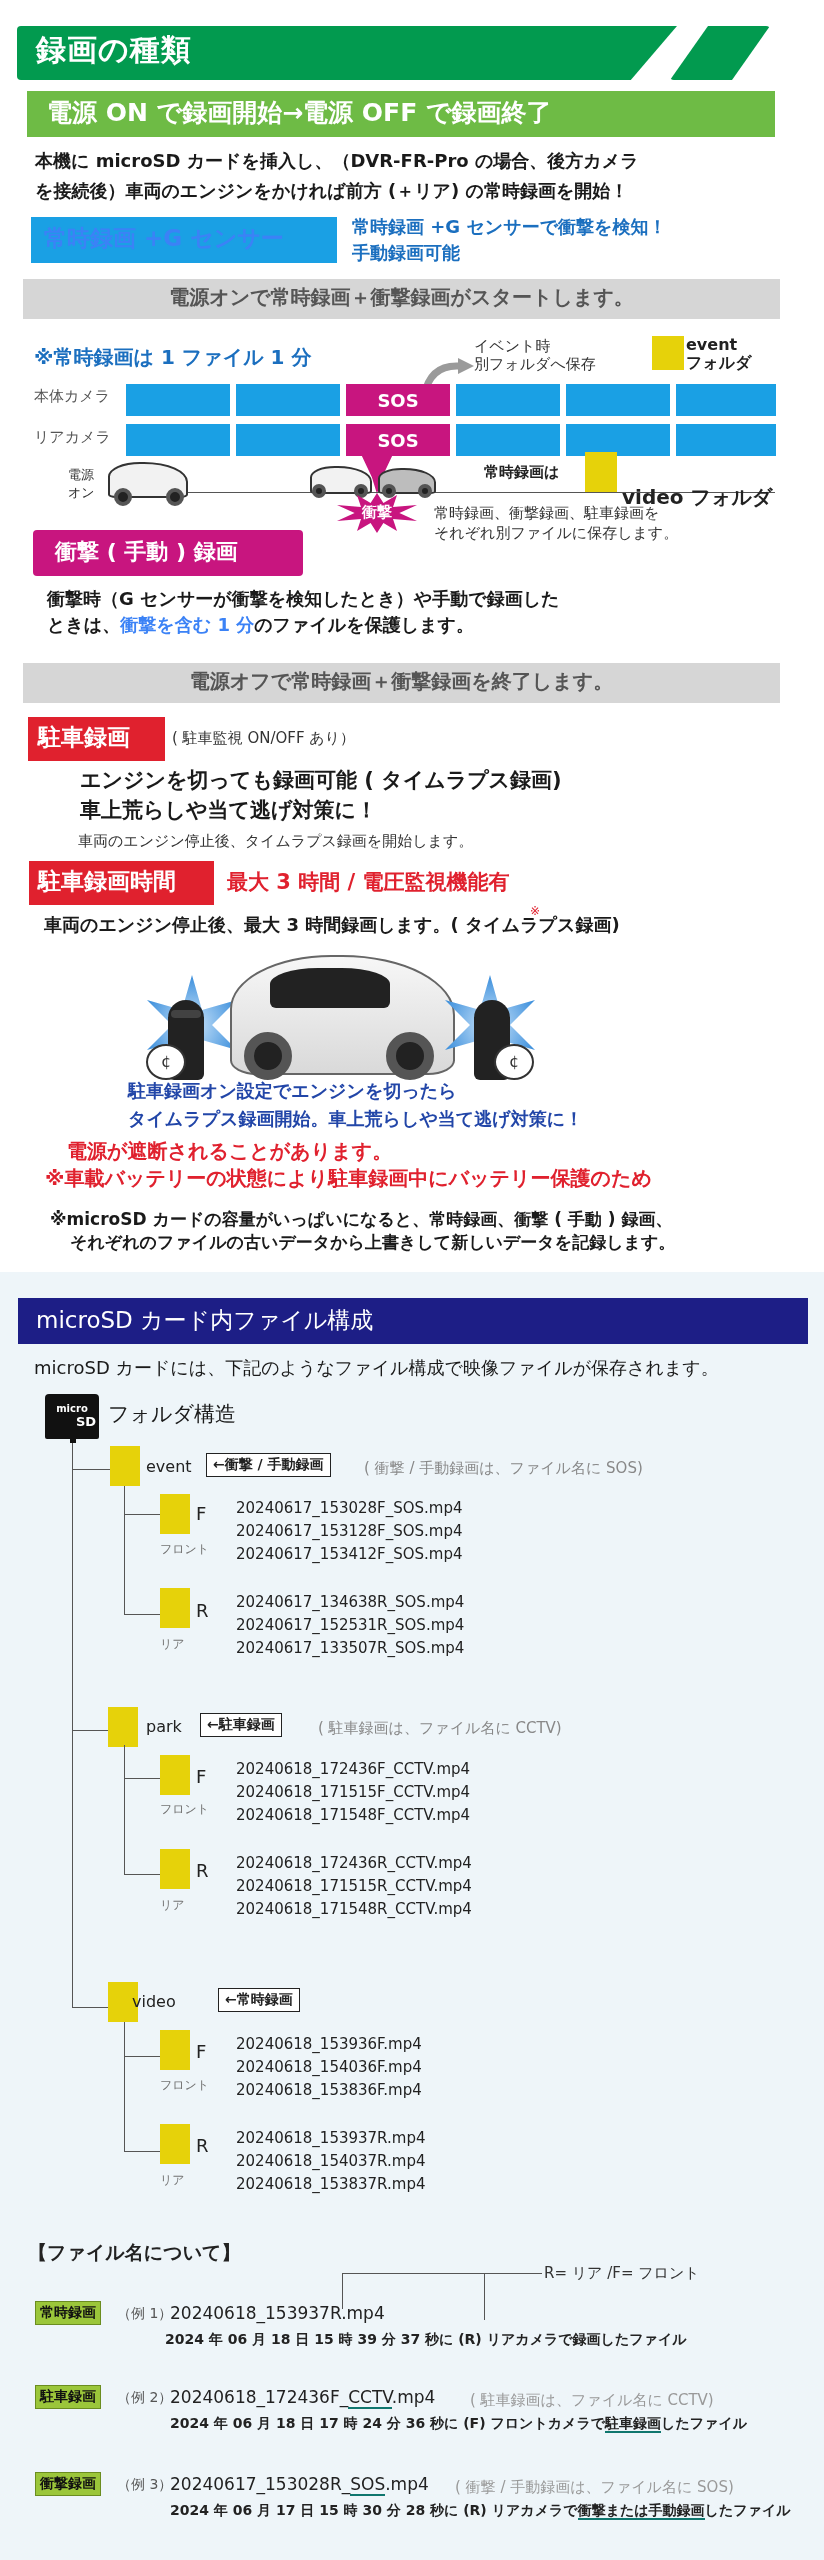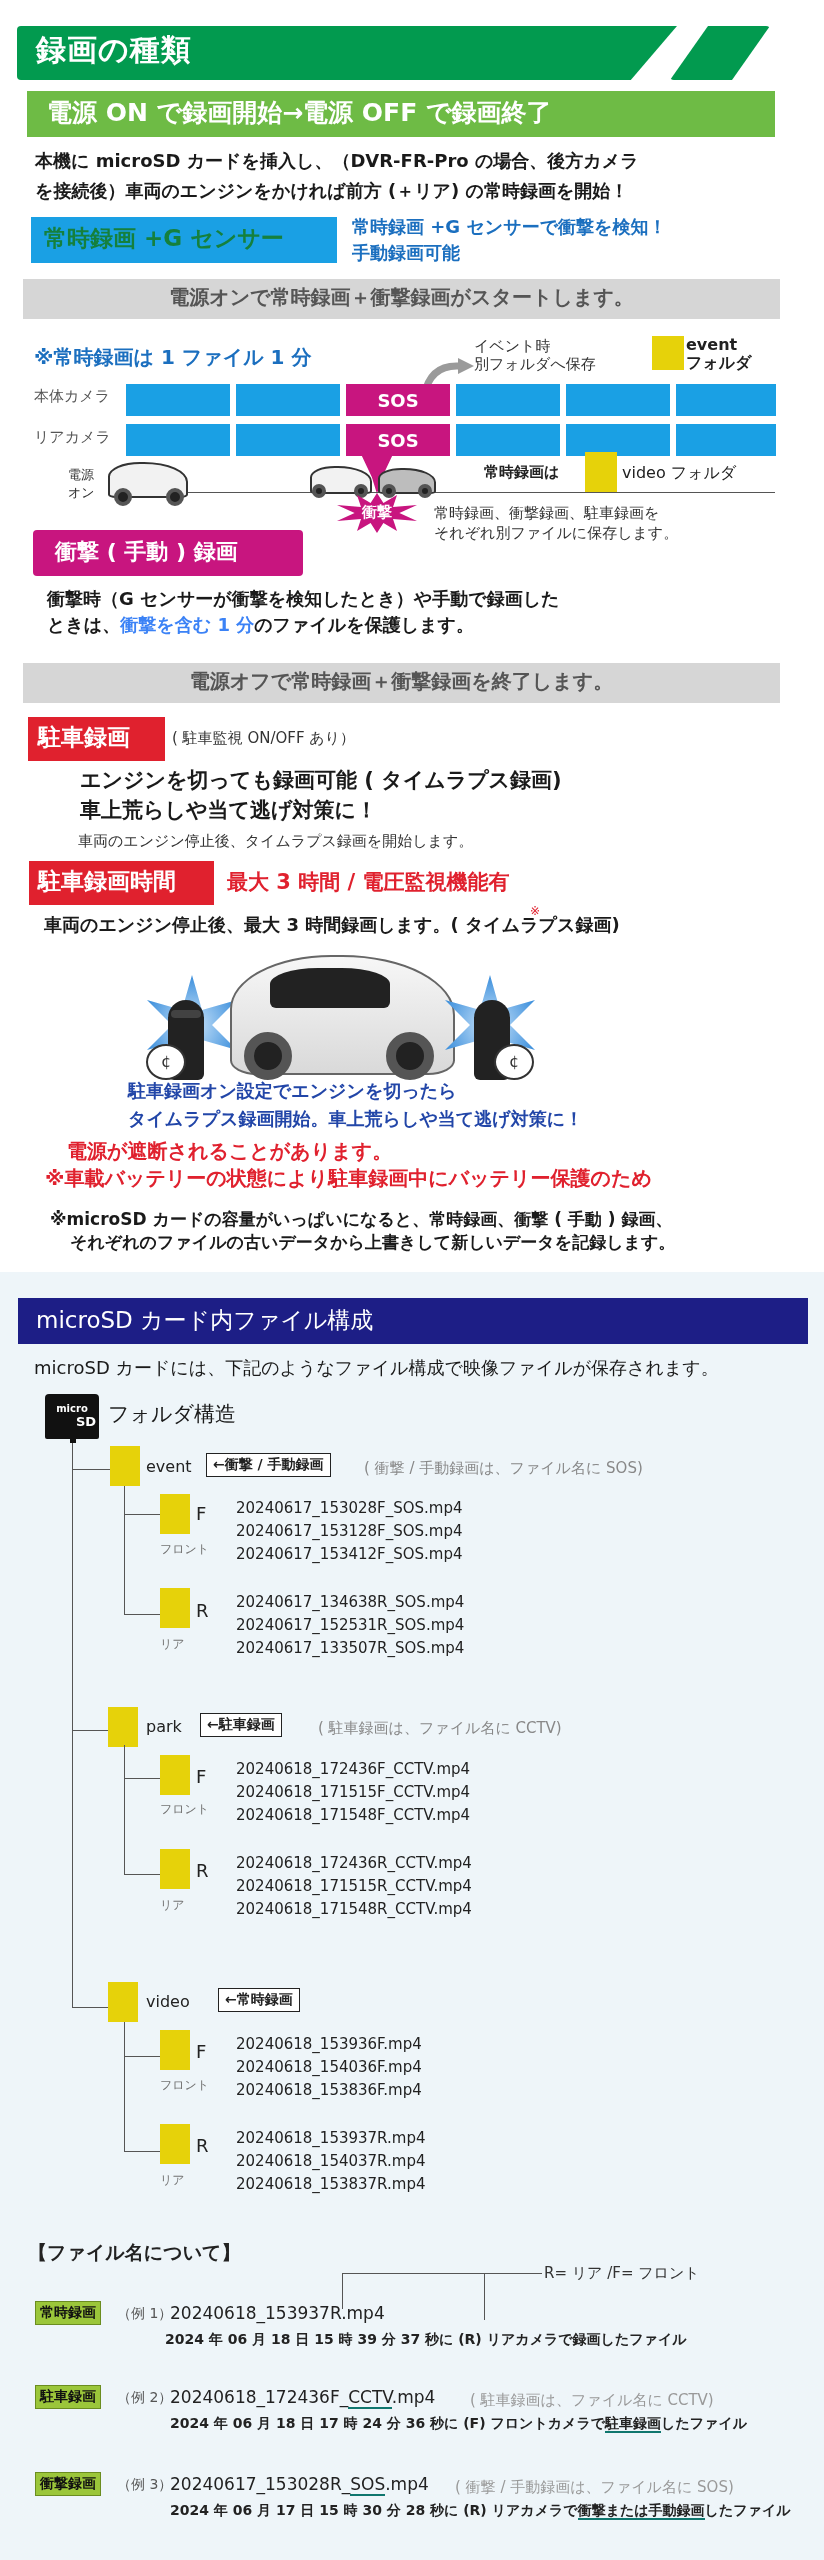--- a/index.html
+++ b/index.html
@@ -11,41 +11,41 @@
   .title-bar { left: 17px; top: 26px; width: 660px; height: 54px; background: #029a4f; border-radius: 4px 0 0 4px; clip-path: polygon(0 0, 100% 0, 93% 100%, 0 100%); }
   .title-text { left: 36px; top: 30px; font-size: 30px; font-weight: bold; color: #ffffff; letter-spacing: 1px; }
   .title-slash { left: 670px; top: 26px; width: 100px; height: 54px; background: #029a4f; clip-path: polygon(38% 0, 100% 0, 62% 100%, 0 100%); border-radius: 4px; }
 
   .green-sub { left: 27px; top: 91px; width: 748px; height: 46px; background: #6ebb45; }
   .green-sub-text { left: 47px; top: 96px; font-size: 25px; color: #ffffff; font-weight: bold; }
 
   .intro { left: 35px; top: 146px; font-size: 18px; line-height: 30px; font-weight: bold; color: #1a1a1a; width: 760px; }
 
   .blue-tag { left: 31px; top: 217px; width: 306px; height: 46px; background: #1aa0e4; }
-  .blue-tag-text { left: 44px; top: 223px; font-size: 23px; font-weight: bold; color: #15803d; }
+  .blue-tag-text { left: 44px; top: 223px; font-size: 23px; font-weight: bold; color: #3b82f6; }
   .blue-tag-desc { left: 352px; top: 214px; font-size: 18px; line-height: 26px; font-weight: bold; color: #1b6fbf; }
 
   .gray-bar { left: 23px; top: 279px; width: 757px; height: 40px; background: #d6d6d6; }
   .gray-bar-text { left: 23px; top: 284px; width: 757px; text-align: center; font-size: 20px; font-weight: bold; color: #555; }
 
   
   .note-blue { left: 34px; top: 344px; font-size: 20px; font-weight: bold; color: #1b6fbf; }
   .event-note { left: 474px; top: 337px; font-size: 15px; line-height: 18px; color: #333; }
   .event-folder-icon { left: 652px; top: 336px; width: 32px; height: 34px; background: #e6d20a; }
   .event-folder-text { left: 686px; top: 336px; font-size: 16px; line-height: 18px; color: #222; font-weight: bold; }
 
   .row-label { font-size: 15px; color: #555; }
   .seg { height: 32px; background: #1aa0e4; }
   .seg.sos { background: #c8157f; color: #fff; font-weight: bold; font-size: 18px; text-align: center; line-height: 34px; }
 
   .arrow-curve { left: 420px; top: 356px; width: 60px; height: 40px; }
 
   .video-label { left: 484px; top: 463px; font-size: 15px; font-weight: bold; color: #222; }
   .video-folder-icon { left: 585px; top: 452px; width: 32px; height: 40px; background: #e6d20a; }
-  .video-folder-text { left: 622px; top: 463px; font-size: 16px; color: #222; font-weight: normal; }
+  .video-folder-text { left: 622px; top: 484px; font-size: 20px; color: #222; font-weight: bold; }
 
   .power-label { left: 68px; top: 466px; font-size: 13px; line-height: 18px; color: #333; }
   .ground-line { left: 110px; top: 492px; width: 665px; height: 1px; background: #555; }
 
   .car { background: #f2f2f2; border: 2px solid #333; border-radius: 40% 55% 10% 10%; }
   .wheel { width: 18px; height: 18px; border-radius: 50%; background: #222; border: 4px solid #555; }
 
   .impact-star { left: 337px; top: 493px; width: 80px; height: 40px; background: #c8157f; clip-path: polygon(50% 0, 58% 25%, 75% 5%, 70% 35%, 100% 30%, 78% 50%, 100% 70%, 70% 65%, 75% 95%, 58% 75%, 50% 100%, 42% 75%, 25% 95%, 30% 65%, 0 70%, 22% 50%, 0 30%, 30% 35%, 25% 5%, 42% 25%); }
   .impact-text { left: 337px; top: 503px; width: 80px; text-align: center; font-size: 15px; color: #fff; font-weight: bold; }
   .impact-down { left: 360px; top: 452px; width: 34px; height: 42px; background: #c8157f; clip-path: polygon(0 0, 100% 0, 65% 60%, 50% 100%, 35% 60%); }
@@ -323,21 +323,21 @@
 <div class="abs sub-letter" style="left:196px; top:1860px;">R</div>
 <div class="abs sub-caption" style="left:160px; top:1897px;">リア</div>
 <div class="abs file" style="left:236px; top:1852px;">
   <div>20240618_172436R_CCTV.mp4</div>
   <div>20240618_171515R_CCTV.mp4</div>
   <div>20240618_171548R_CCTV.mp4</div>
 </div>
 
 <div class="abs tree-line" style="left:72px; top:2007px; width:36px; height:1px;"></div>
 <div class="abs folder" style="left:108px; top:1982px;"></div>
-<div class="abs folder-name" style="left:146px; top:1992px;">video</div>
+<div class="abs folder-name" style="left:132px; top:1992px;">video</div>
 <div class="abs boxed" style="left:218px; top:1988px;">←常時録画</div>
 
 <div class="abs tree-line" style="left:124px; top:2022px; width:1px; height:130px;"></div>
 <div class="abs tree-line" style="left:124px; top:2056px; width:36px; height:1px;"></div>
 <div class="abs folder" style="left:160px; top:2030px;"></div>
 <div class="abs sub-letter" style="left:196px; top:2041px;">F</div>
 <div class="abs sub-caption" style="left:160px; top:2077px;">フロント</div>
 <div class="abs file" style="left:236px; top:2033px;">
   <div>20240618_153936F.mp4</div>
   <div>20240618_154036F.mp4</div>

